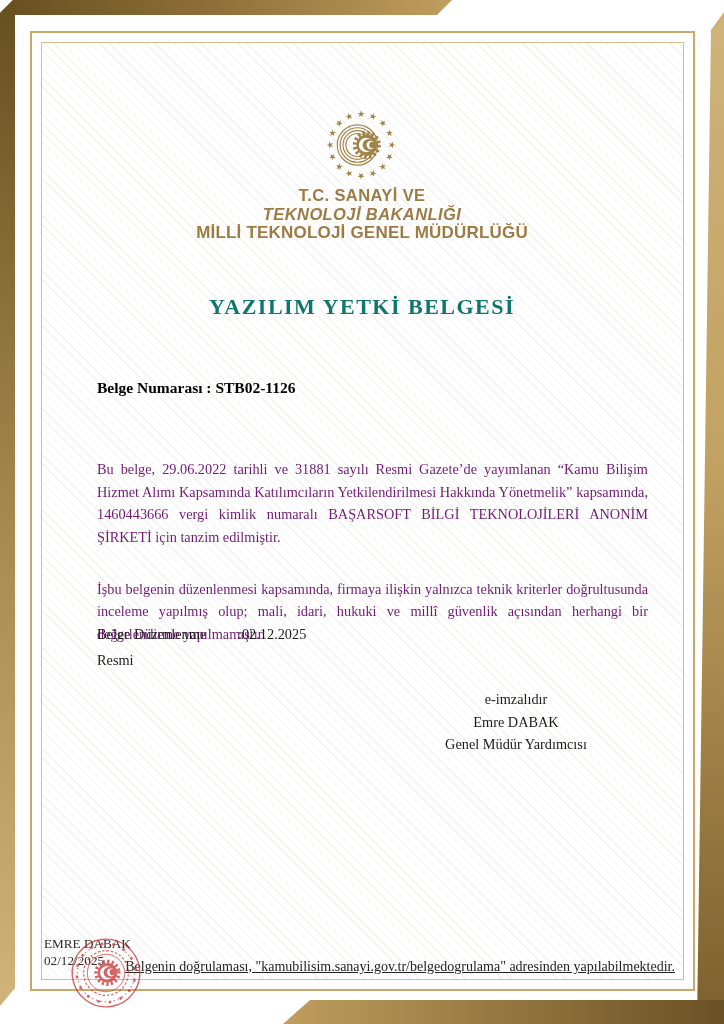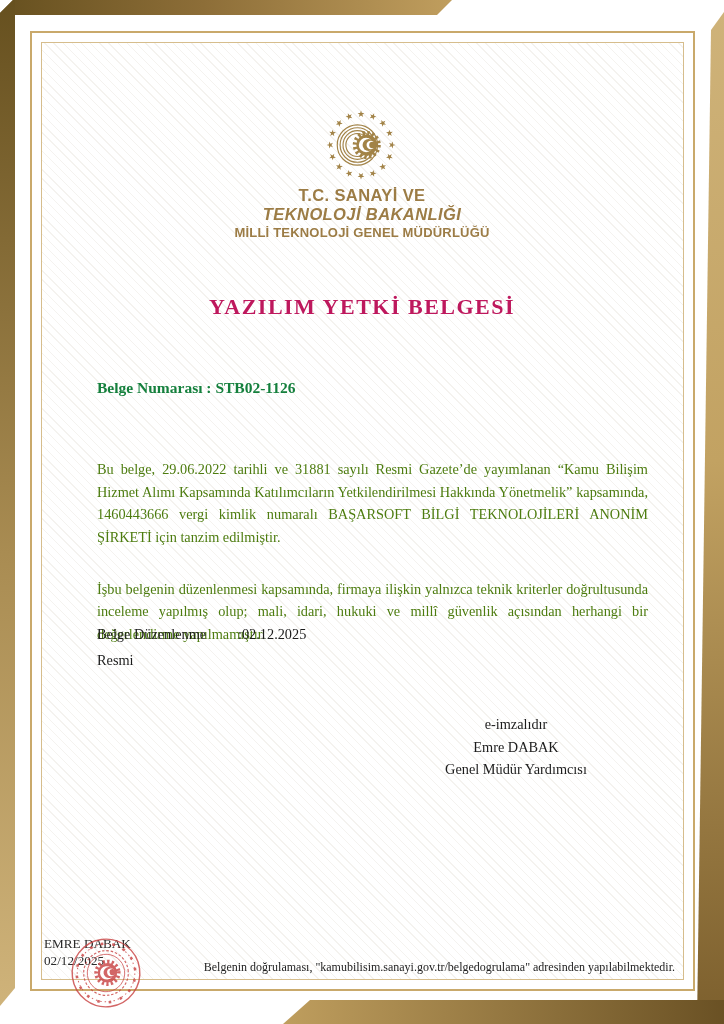--- a/index.html
+++ b/index.html
@@ -30,47 +30,47 @@
     background:repeating-linear-gradient(45deg,rgba(184,172,148,0.15) 0px,rgba(184,172,148,0.15) 1px,transparent 1px,transparent 6.5px);}
 
   .content{position:absolute;inset:0;z-index:4;}
 
   
   .emblem{position:absolute;left:325px;top:109px;width:72px;height:72px;}
   .ministry{position:absolute;left:0;right:0;top:186px;text-align:center;
     font-family:"Liberation Sans",sans-serif;font-weight:bold;color:#9c7c45;}
   .ministry .l1{font-size:16.5px;line-height:19px;letter-spacing:.4px;}
   .ministry .l2{font-size:16.5px;line-height:19px;letter-spacing:.4px;font-style:italic;}
-  .ministry .l3{font-size:13px;line-height:18px;letter-spacing:.2px;}
+  .ministry .l3{font-size:17px;line-height:18px;letter-spacing:.2px;}
 
   .doc-title{position:absolute;left:0;right:0;top:294px;text-align:center;
-    font-size:22px;font-weight:bold;letter-spacing:1.5px;color:#be185d;}
+    font-size:22px;font-weight:bold;letter-spacing:1.5px;color:#0f766e;}
 
   
-  .belge-no{position:absolute;left:97px;top:379px;font-size:15.5px;font-weight:bold;color:#15803d;}
+  .belge-no{position:absolute;left:97px;top:379px;font-size:15.5px;font-weight:bold;color:#000000;}
   .para{position:absolute;left:97px;width:551px;font-size:14.3px;line-height:22.4px;
-    text-align:justify;color:#4d7c0f;}
+    text-align:justify;color:#701a75;}
   .para1{top:444px;}
   .para2{top:546px;margin-top:32px;}
 
   .dates{position:absolute;left:97px;top:621px;font-size:14.3px;color:#1c1c1c;}
   .date-row{display:flex;line-height:26px;}
   .date-label{width:141px;}
   .date-value{white-space:pre;}
 
-  .signature{position:absolute;left:400px;top:713px;width:232px;text-align:center;
+  .signature{position:absolute;left:400px;top:688px;width:232px;text-align:center;
     font-size:14.3px;line-height:22.5px;color:#1c1c1c;}
 
   
   .stamp-text{position:absolute;left:44px;top:936px;font-size:13.2px;line-height:16.5px;
     color:#2b2b2b;z-index:5;}
   .stamp{position:absolute;left:70px;top:937px;width:72px;height:72px;z-index:6;opacity:.8;
     transform:rotate(-8deg);}
 
-  .footer-note{position:absolute;right:49px;bottom:49px;font-size:12px;color:#222;z-index:4;}
+  .footer-note{position:absolute;right:49px;bottom:49px;font-size:14px;color:#222;z-index:4;text-decoration:underline;}
 </style>
 </head>
 <body>
 
 <div class="stage">
 
   <div class="paper"></div>
   <div class="border-outer"></div>
   <div class="border-inner"></div>
 

